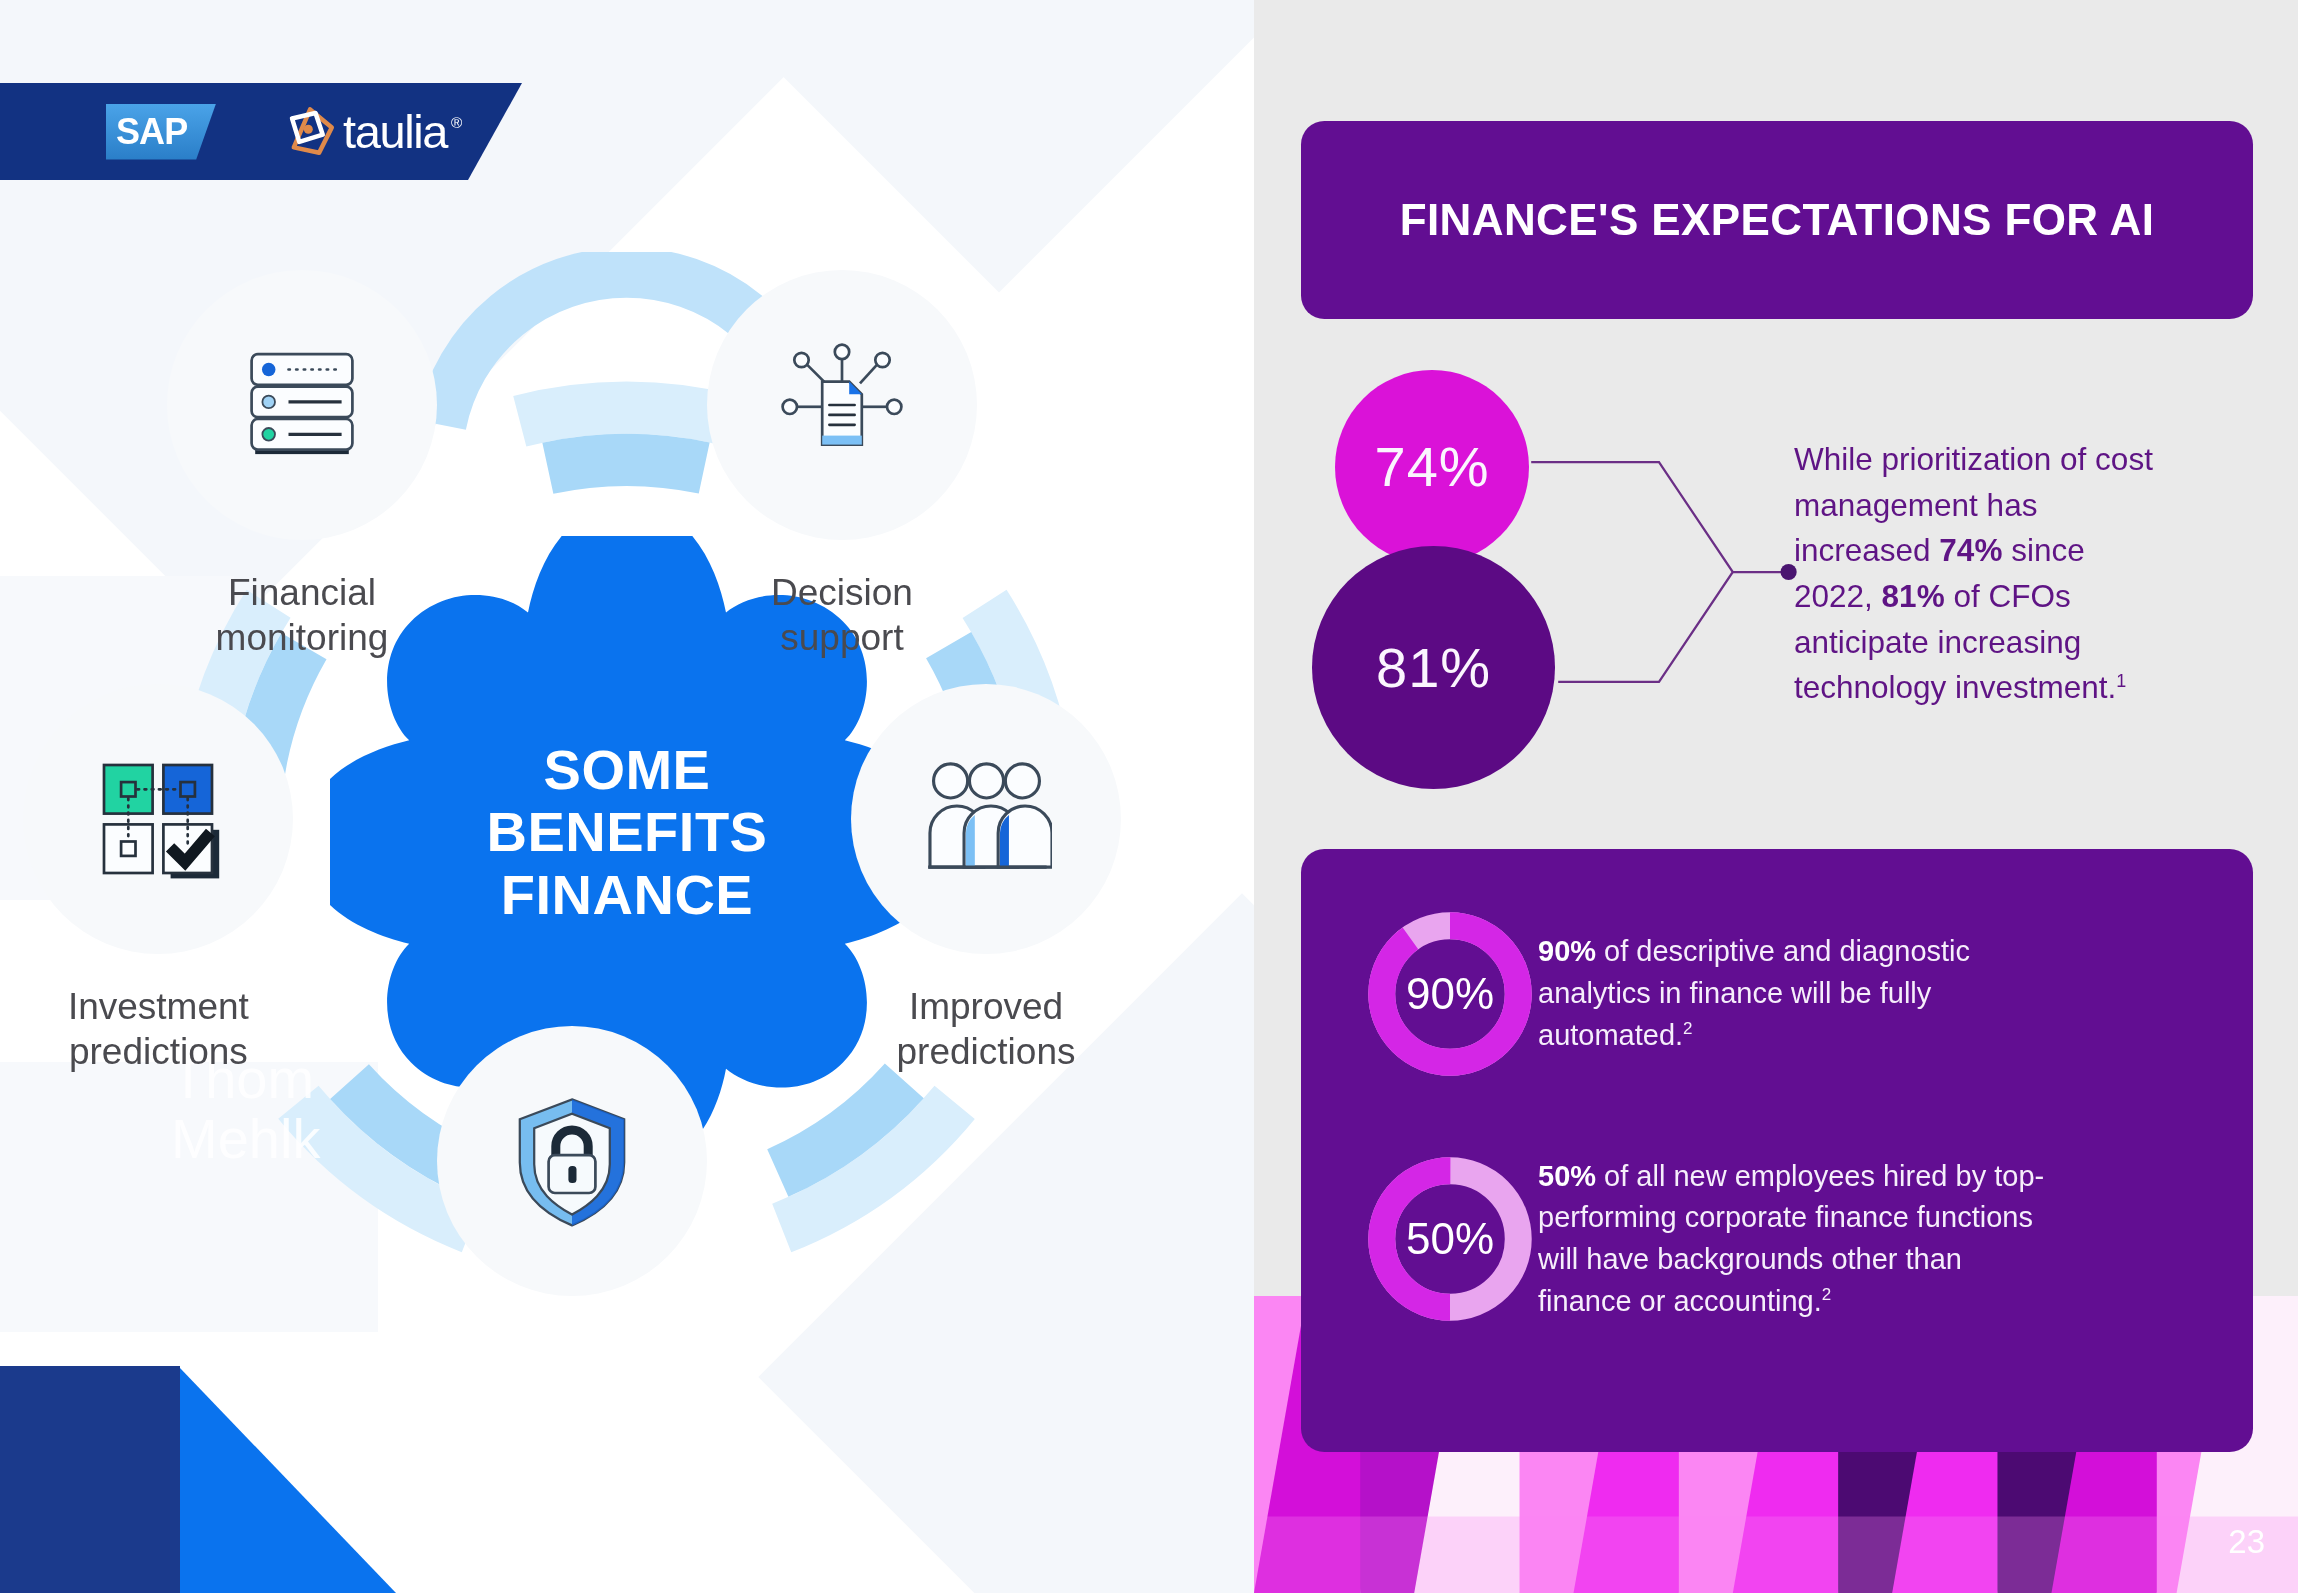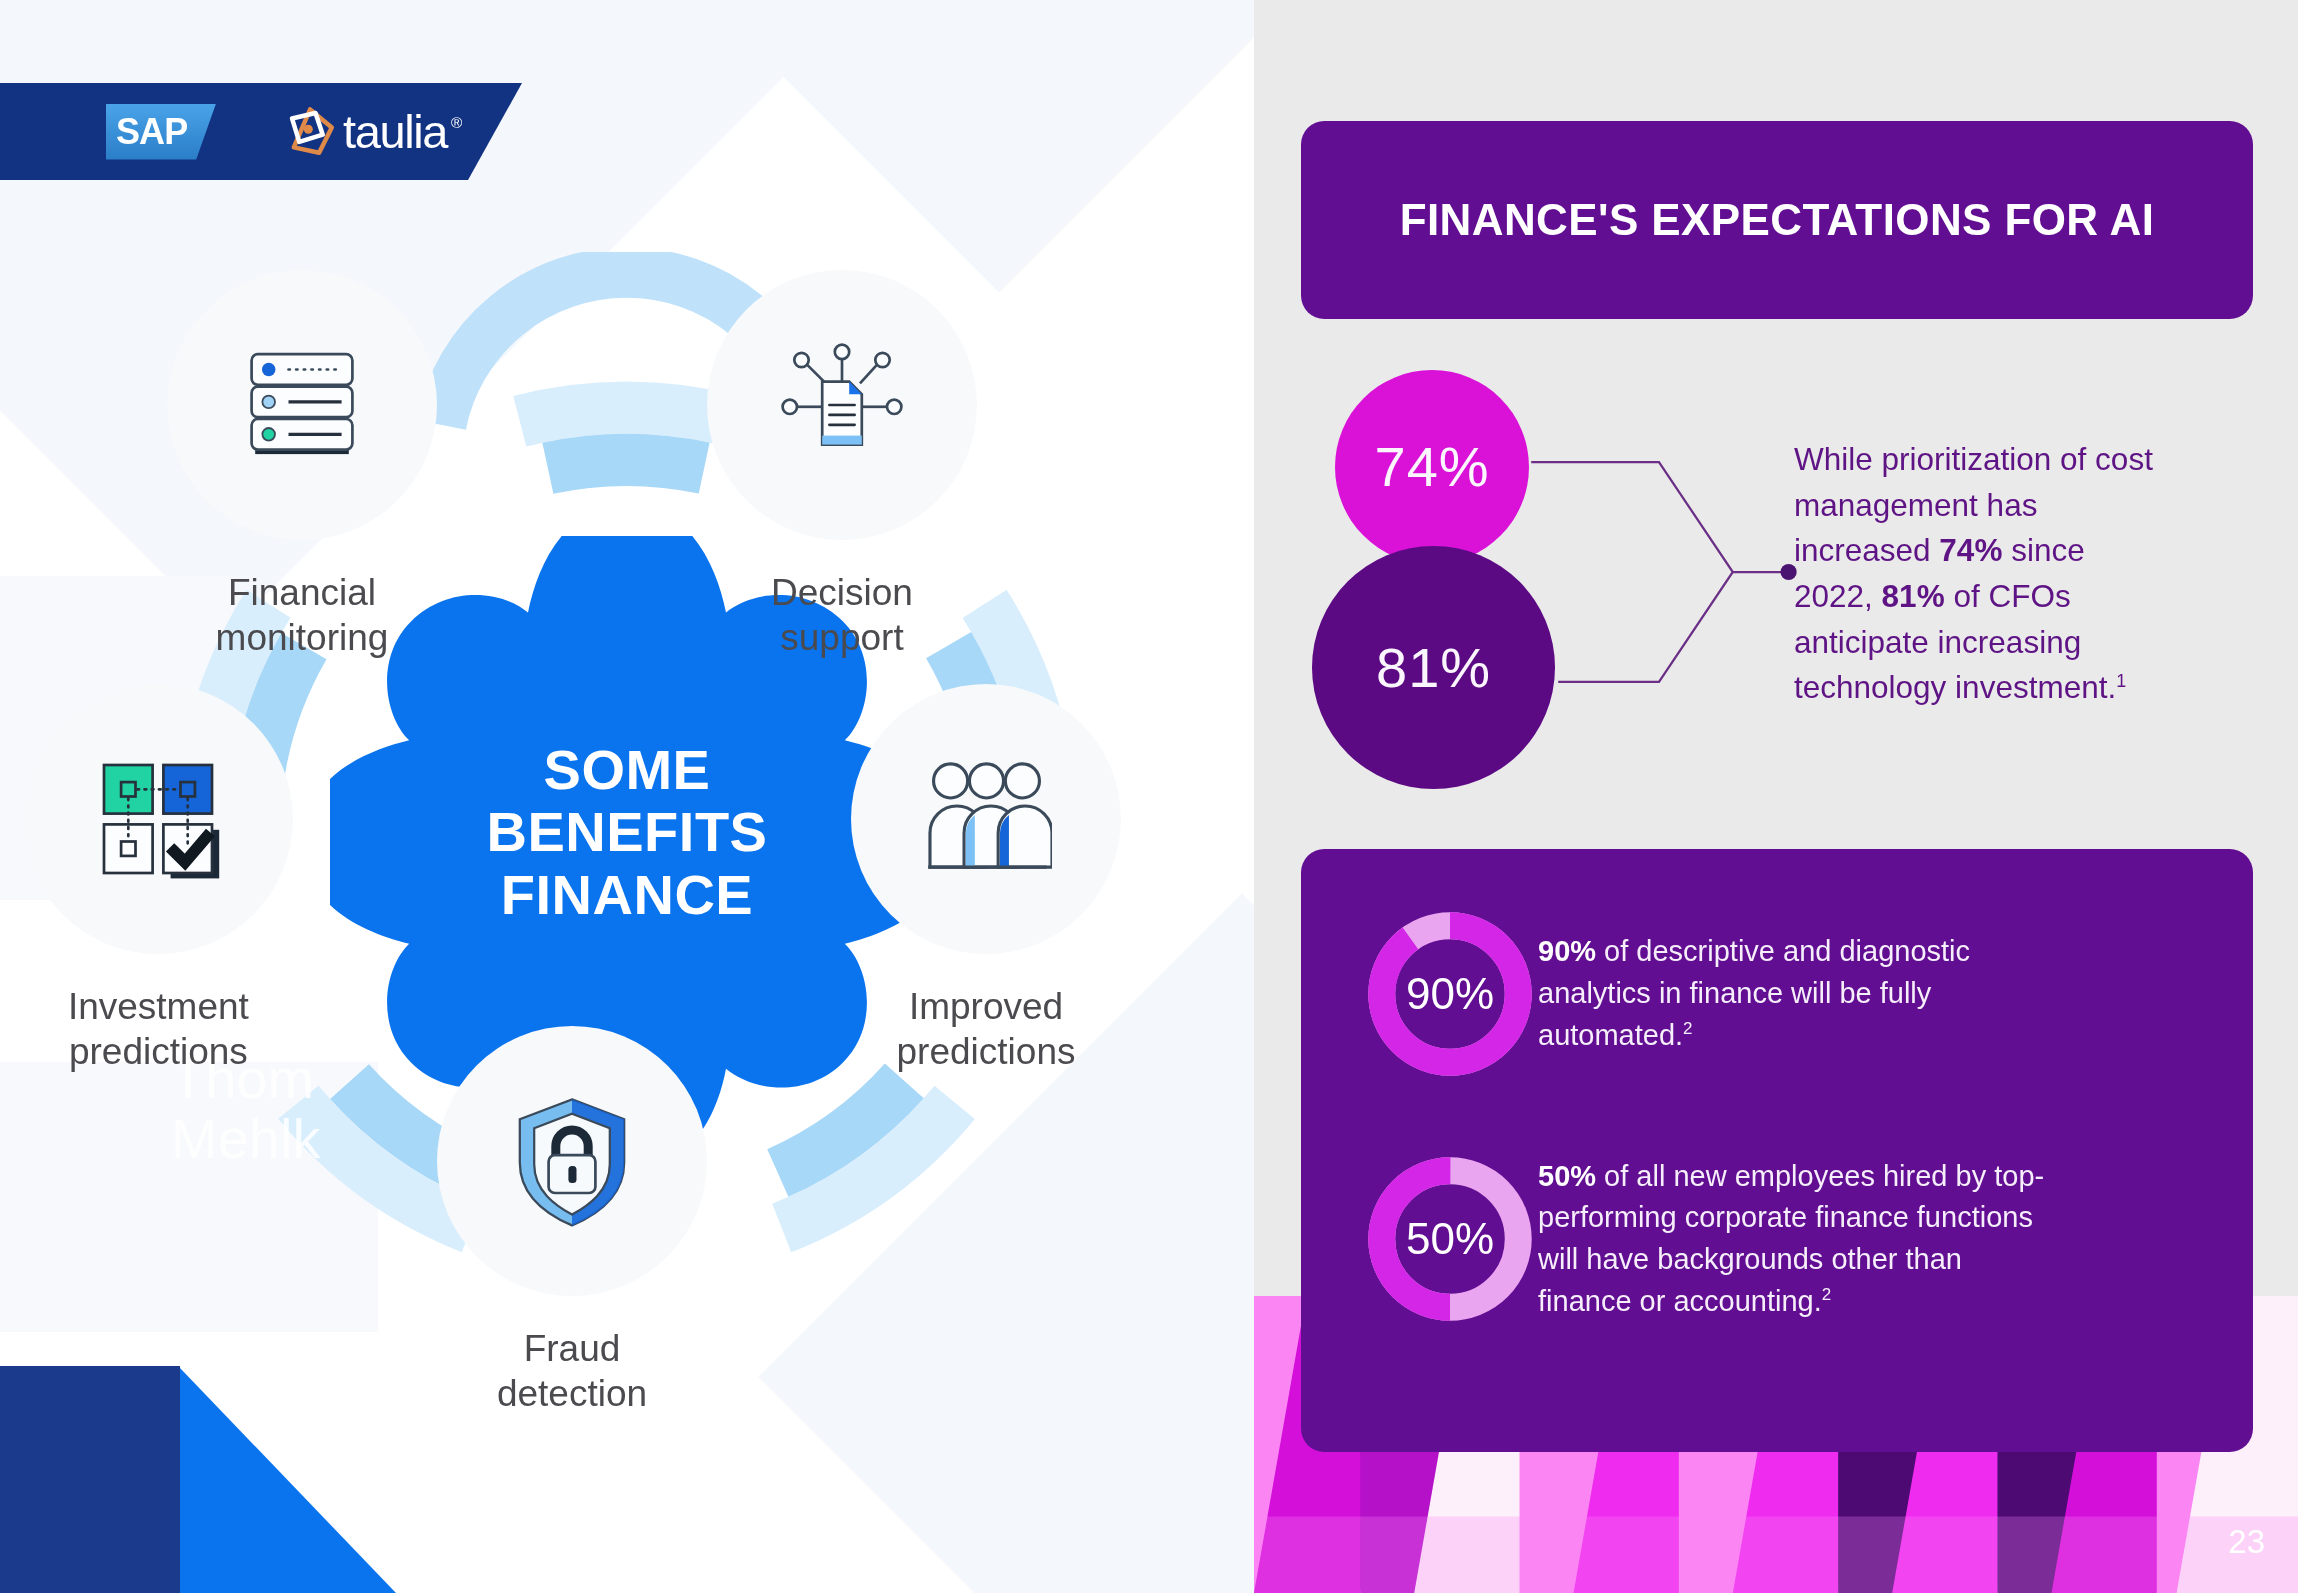--- a/index.html
+++ b/index.html
@@ -328,24 +328,20 @@
       <div class="node" id="node-fra">
         <div class="node-icon">
           <svg width="126" height="135" viewBox="0 0 140 150">
             <path d="M70 6 L128 28 v48 c0 38 -30 58 -58 70 C42 134 12 114 12 76 V28 Z" fill="#77bdf0" stroke="#3b4a5a" stroke-width="2.5"></path>
             <path d="M70 6 L128 28 v48 c0 38 -30 58 -58 70 V6 Z" fill="#1565d8" opacity="0.85"></path>
             <path d="M70 22 L112 38 v40 c0 30 -24 46 -42 56 C52 124 28 108 28 78 V38 Z" fill="#f6fafd" stroke="#3b4a5a" stroke-width="2.5"></path>
             <path d="M52 70 v-12 a18 18 0 0 1 36 0 v12" fill="none" stroke="#1c2a38" stroke-width="10"></path>
             <rect x="44" y="68" width="52" height="42" rx="7" fill="#f6fafd" stroke="#3b4a5a" stroke-width="3"></rect>
             <rect x="66" y="80" width="9" height="19" rx="4" fill="#1c2a38"></rect>
           </svg>
-        </div>
-        <div class="node-label">
-          <div>Fraud</div>
-          <div>detection</div>
         </div>
       </div>
     </div>
 
     <div id="watermark">
       <div>Thom</div>
       <div>Mehlk</div>
     </div>
 
     <div id="corner-navy"></div>

